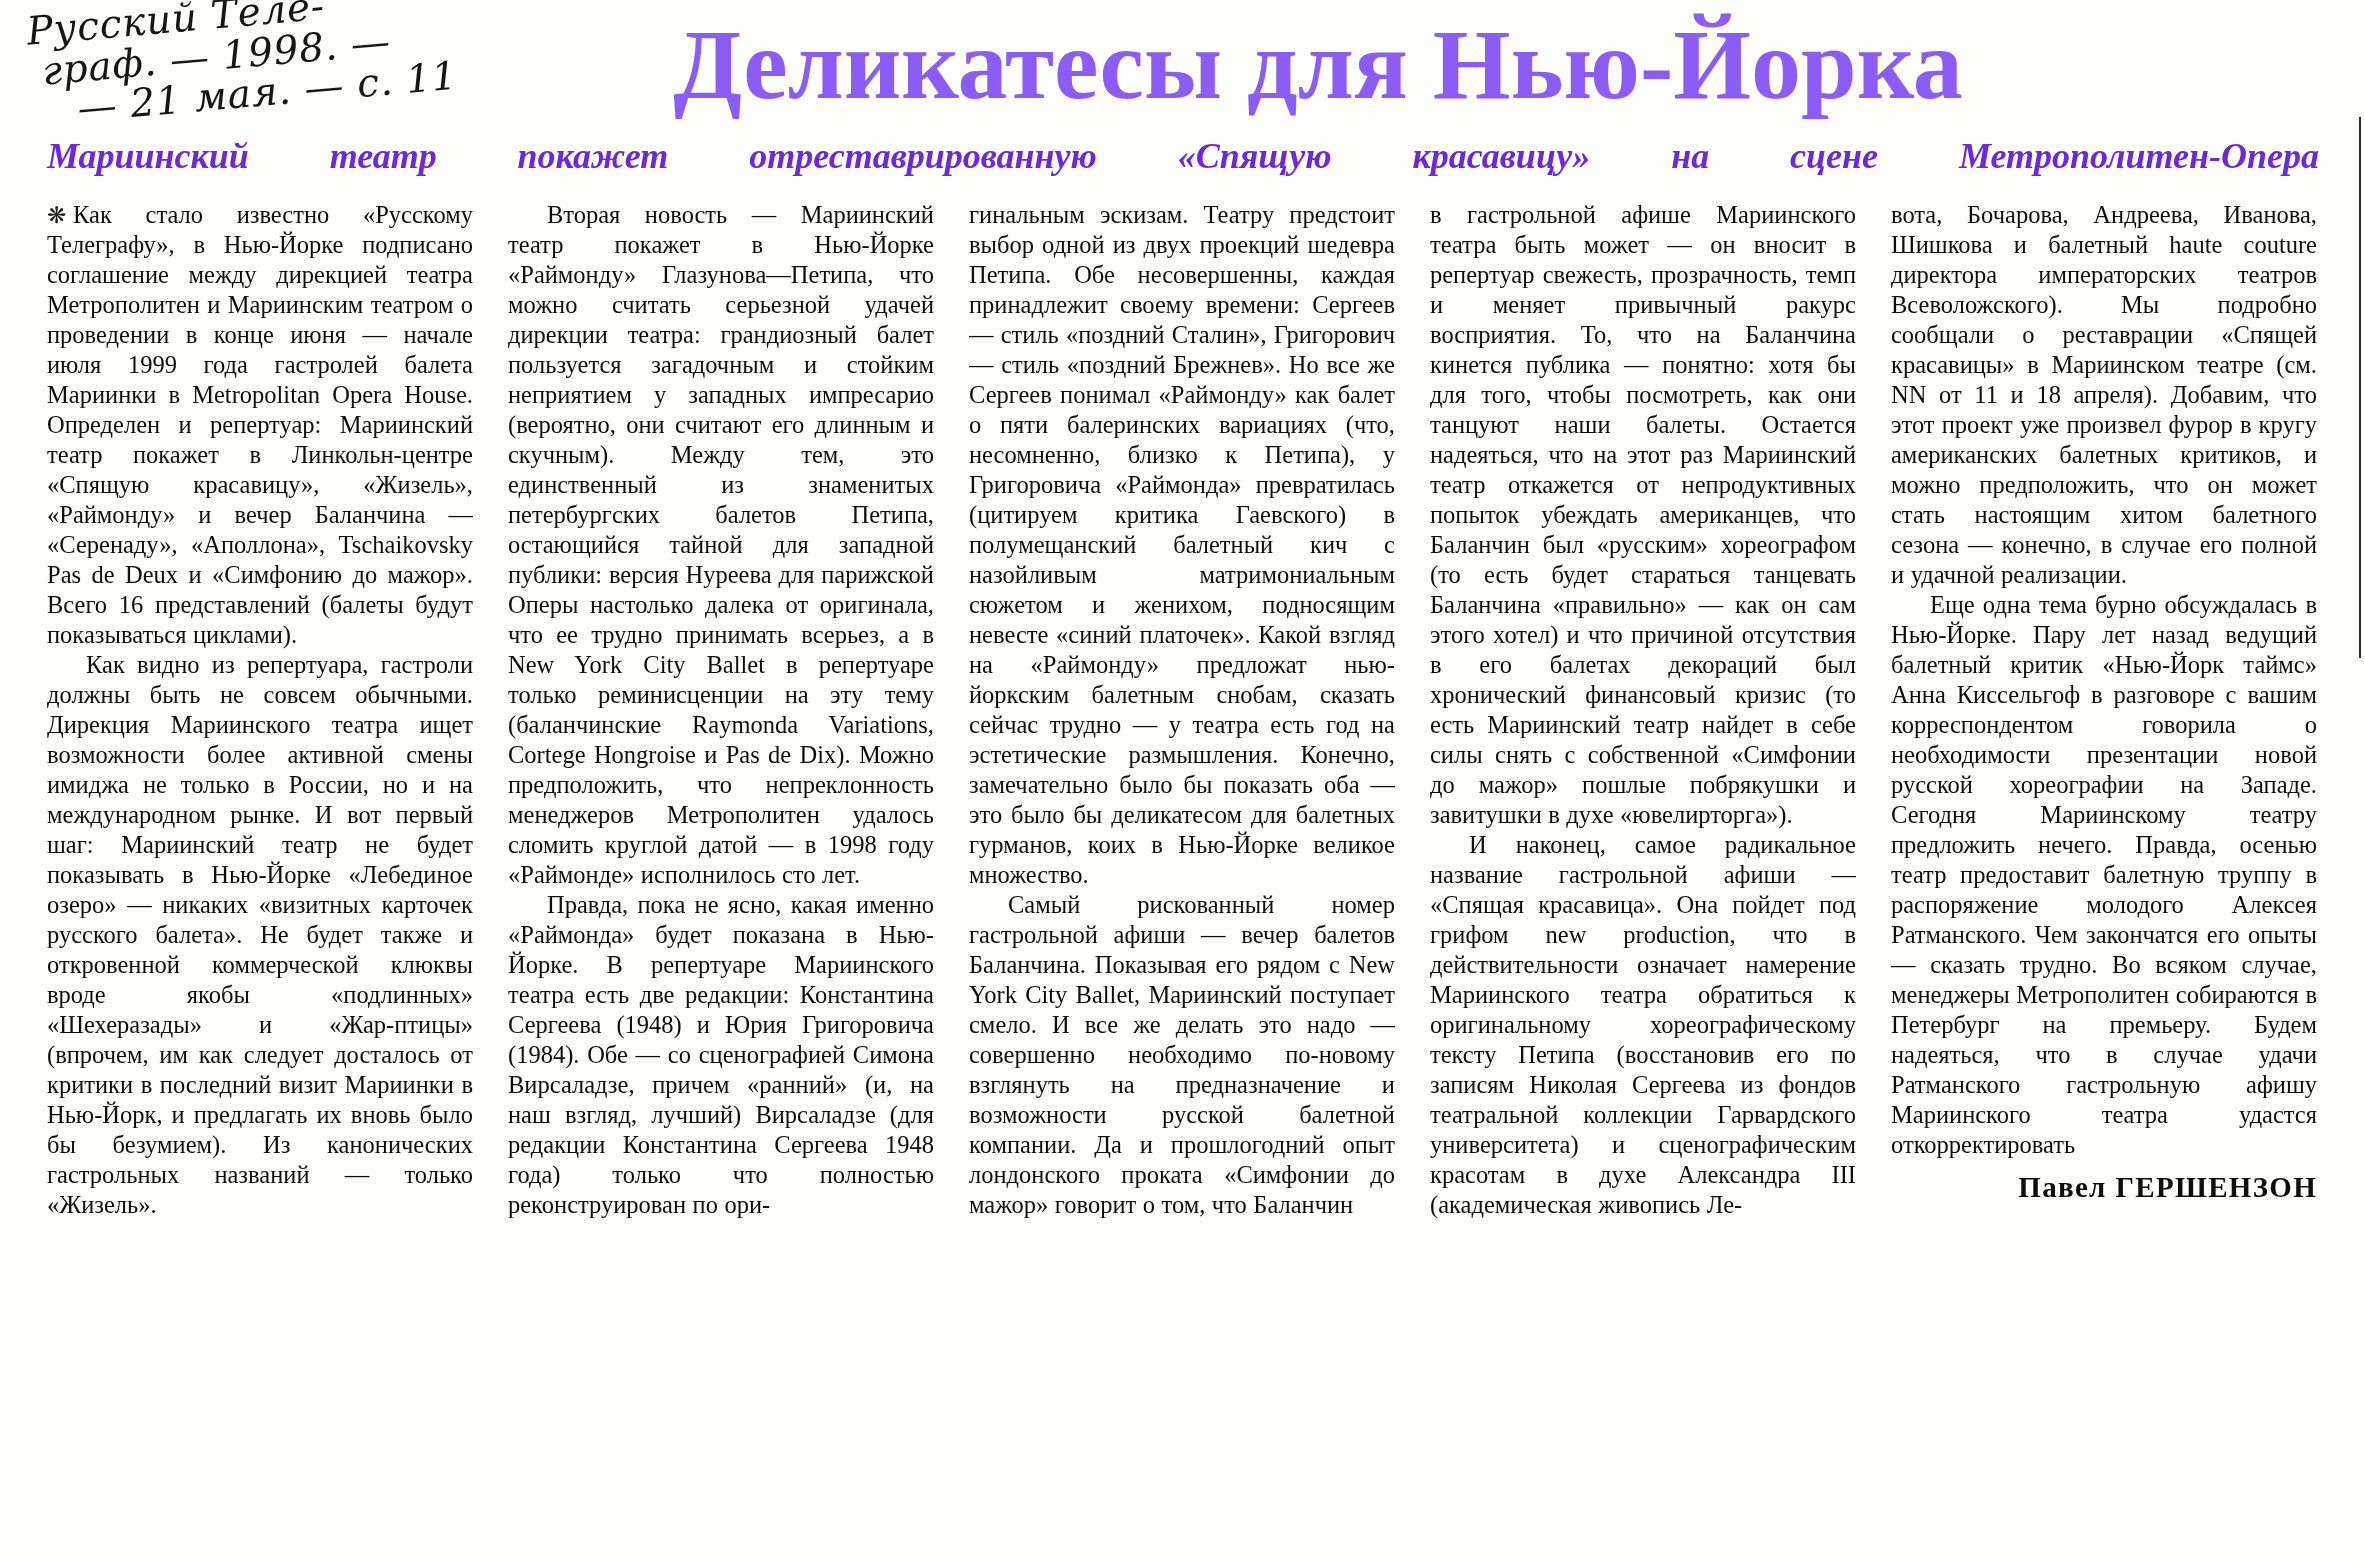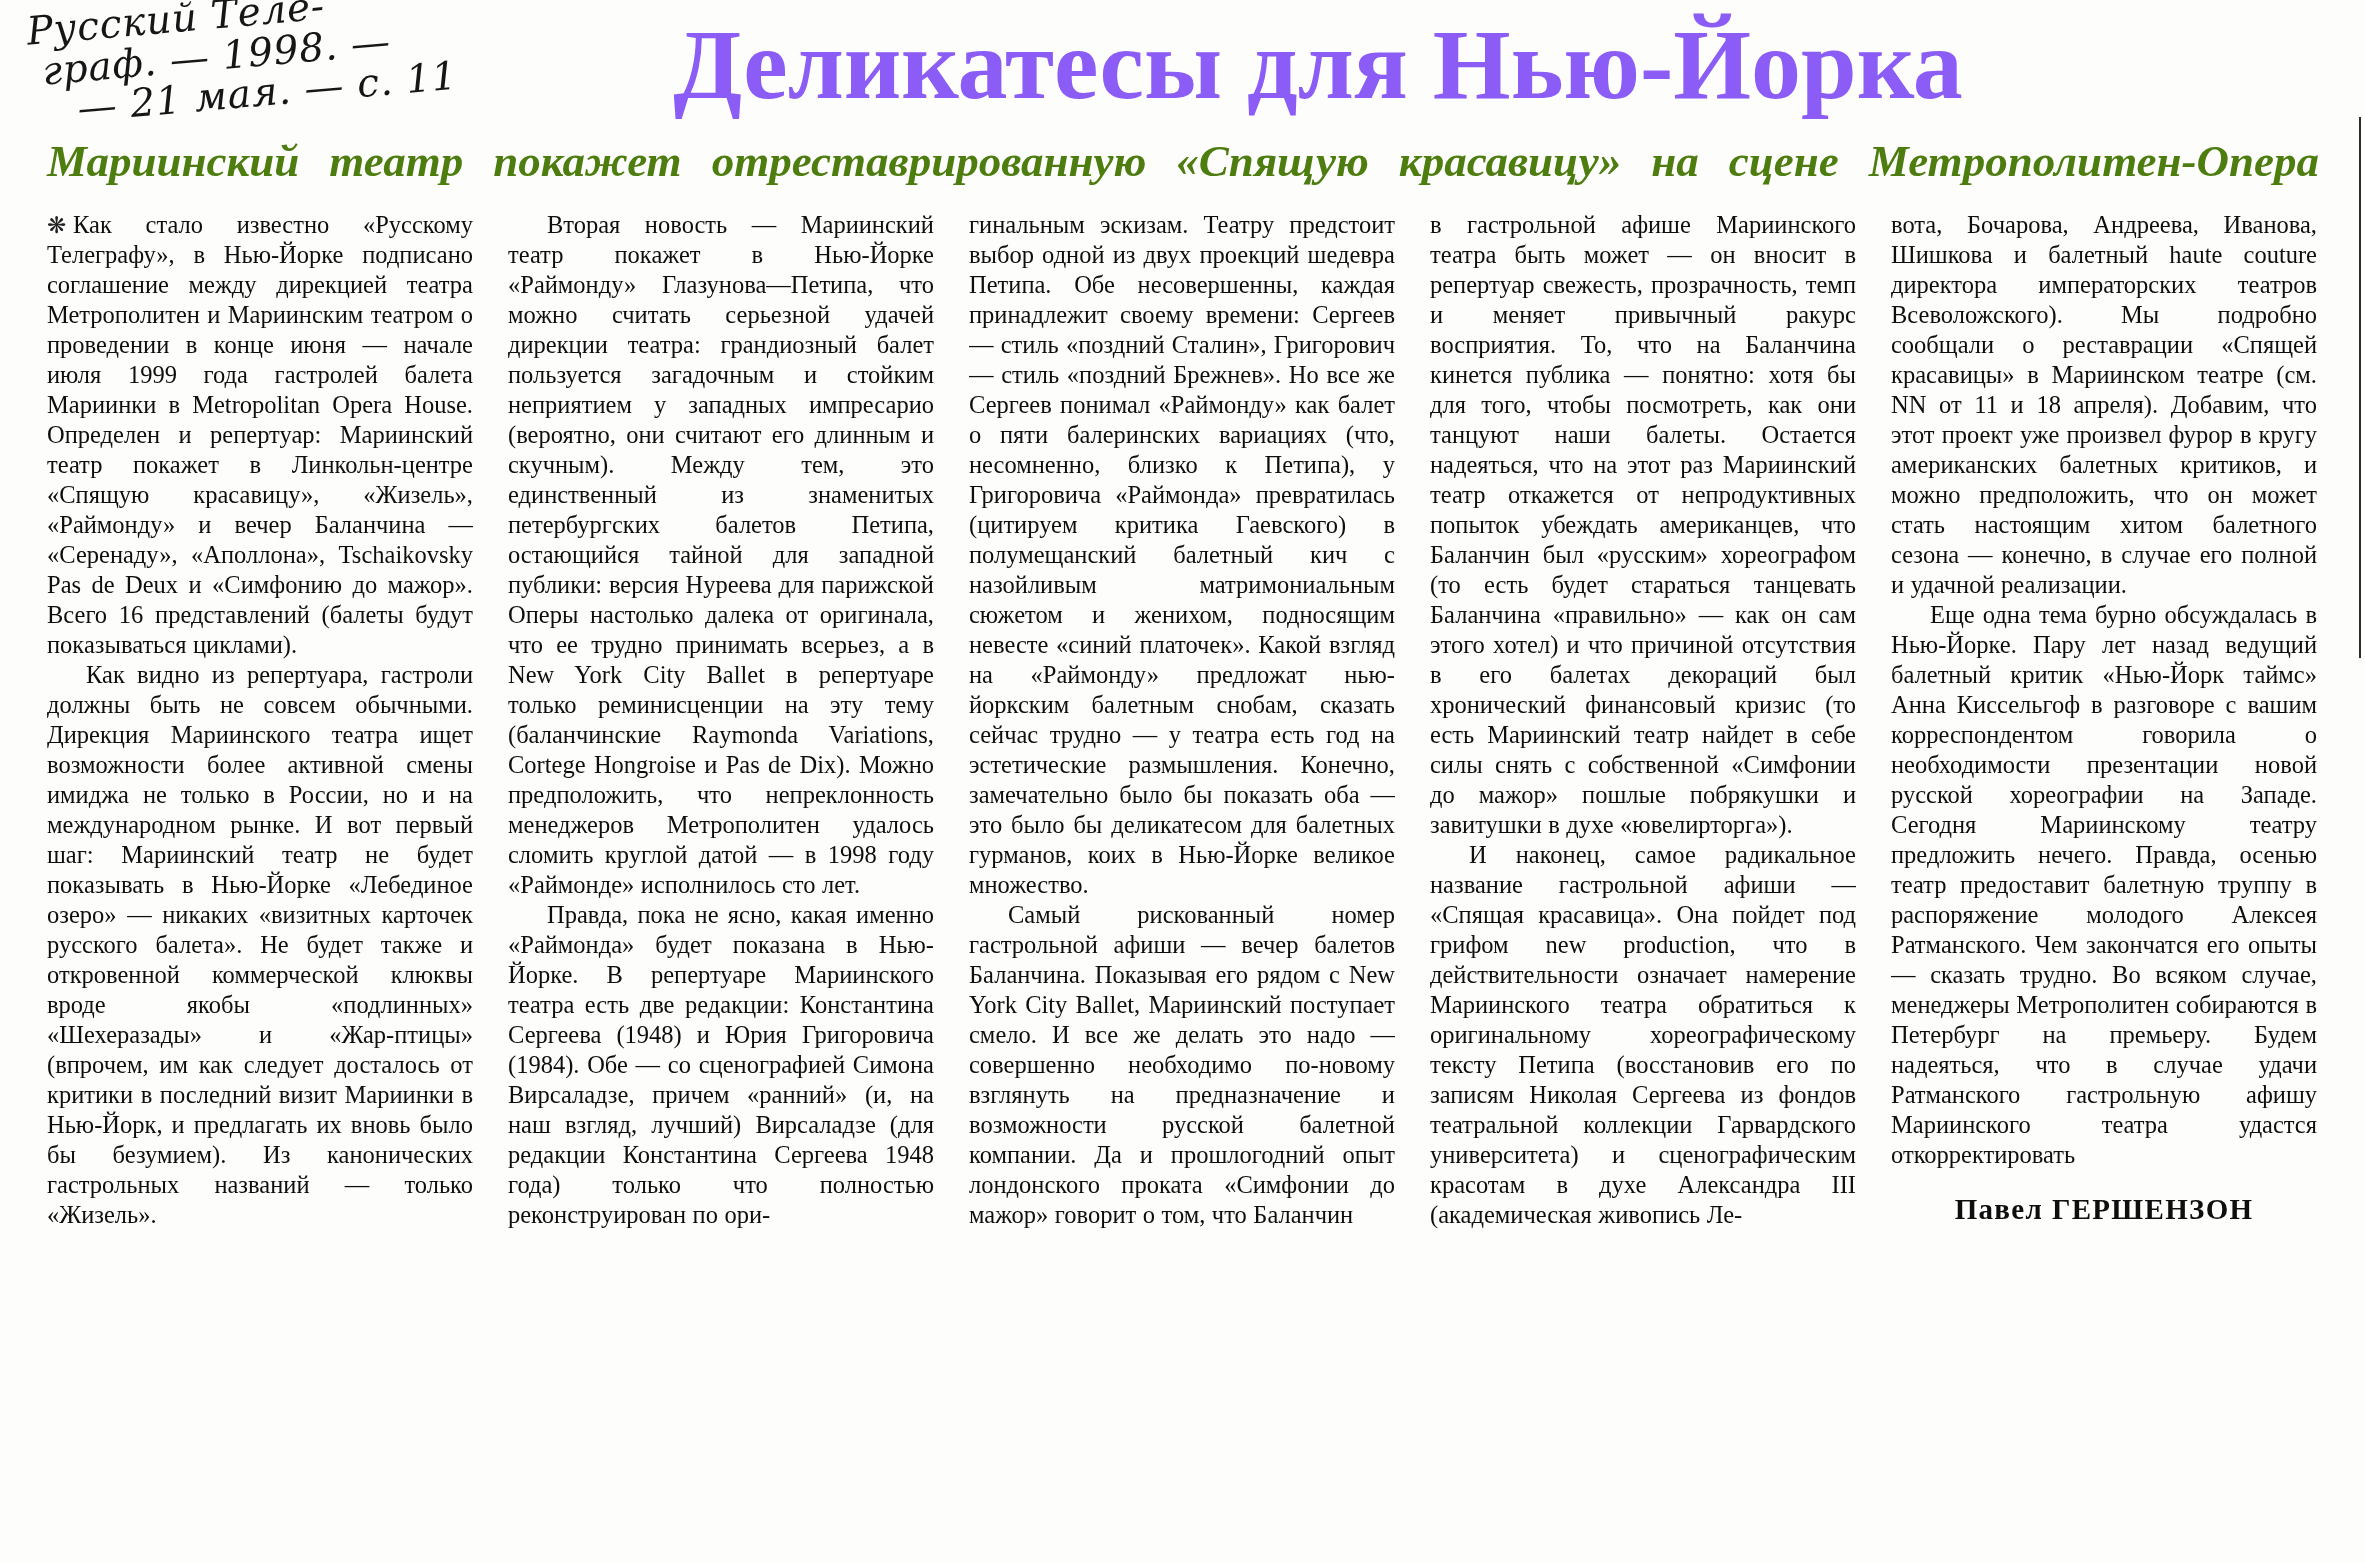--- a/index.html
+++ b/index.html
@@ -39,25 +39,25 @@
     text-align: center;
     font-size: 100px;
     line-height: 1.02;
     font-weight: bold;
     color: #8b5cf6;
     letter-spacing: 0px;
   }
 
   h2.subheadline {
     margin: 20px 47px 0 47px;
-    font-size: 45px;
+    font-size: 36px;
     line-height: 1.12;
     font-weight: bold;
     font-style: italic;
-    color: #4d7c0f;
+    color: #6d28d9;
     text-align: justify;
     text-align-last: justify;
   }
 
   .columns {
     display: flex;
     gap: 35px;
     padding: 24px 49px 0 47px;
   }
   .col {
@@ -75,25 +75,25 @@
   .col p.no-indent { text-indent: 0; }
 
   .ornament {
     font-family: "DejaVu Sans", sans-serif;
     font-size: 23px;
     margin-right: 6.8px;
     color: #222;
   }
 
   .byline {
-    margin-top: 24px;
+    margin-top: 12px;
     font-weight: bold;
     font-size: 29px;
     letter-spacing: 1.3px;
-    text-align: center;
+    text-align: right;
   }
 
   
   .scan-line {
     position: absolute;
     top: 117px;
     right: 5px;
     width: 2.5px;
     height: 541px;
     background: #2b2b2b;

